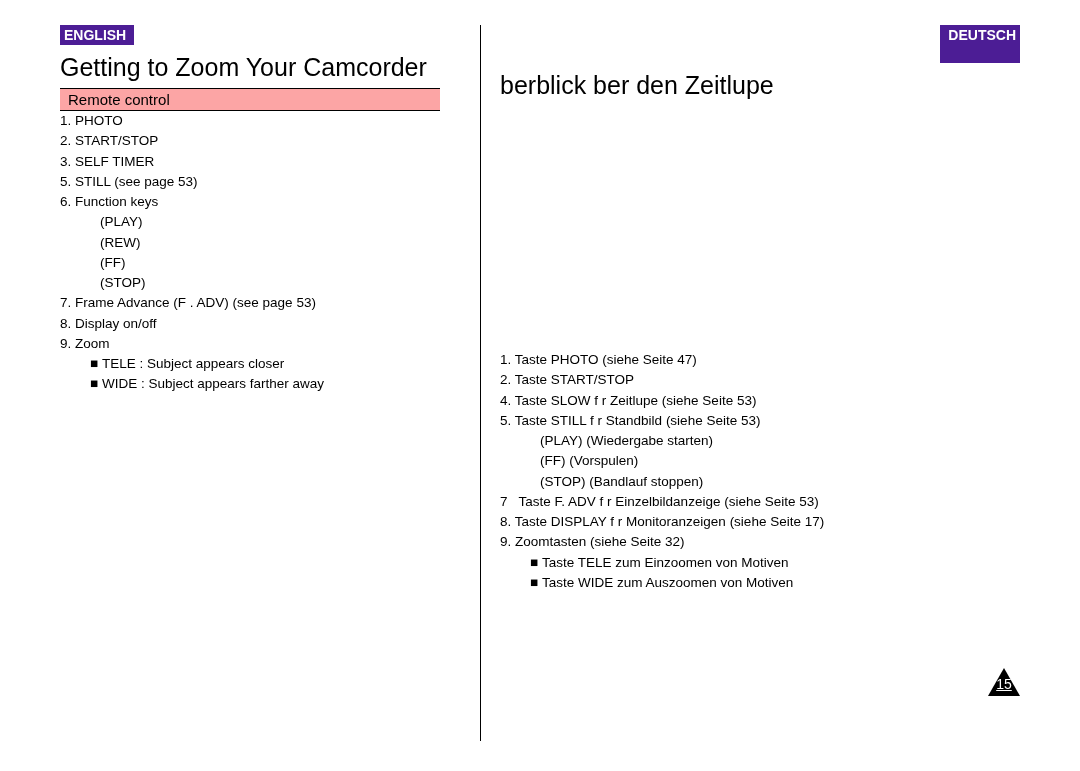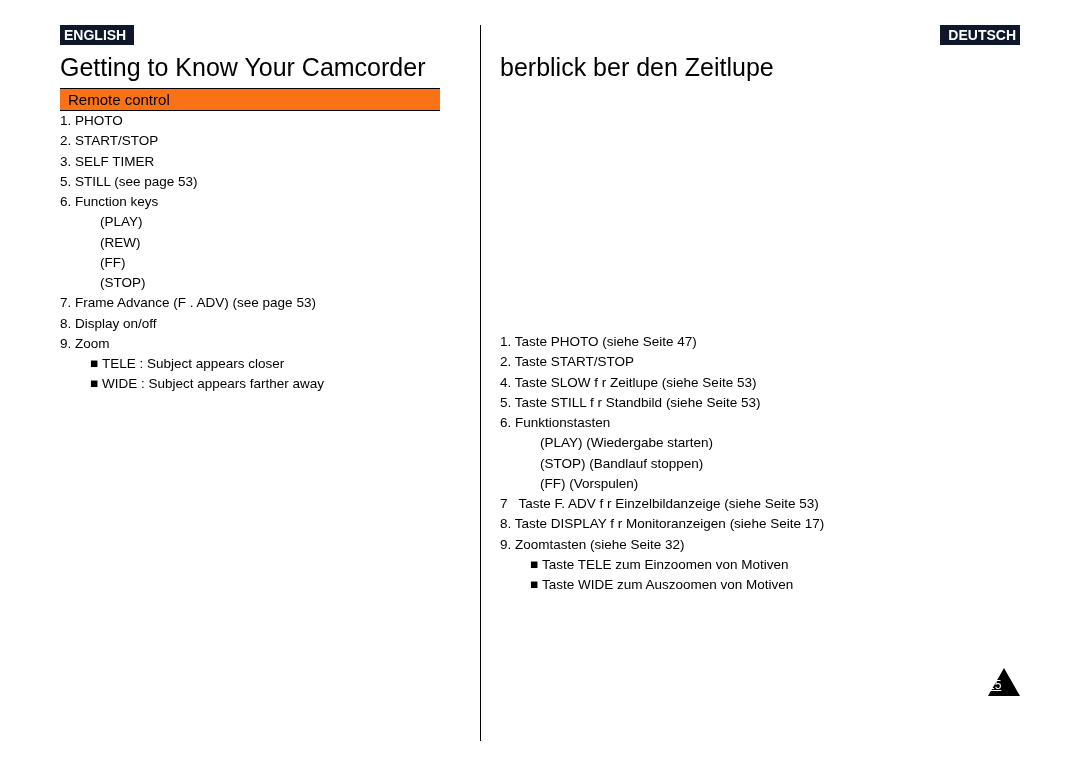--- a/index.html
+++ b/index.html
@@ -33,41 +33,41 @@
     .col-left {
       width: 410px;
       padding-right: 30px;
     }
     .col-right {
       flex: 1;
       padding-left: 30px;
     }
     .lang-badge {
       display: inline-block;
-      background: #0f172a;
+      background: #4c1d95;
       color: #ffffff;
       font-size: 14px;
       font-weight: bold;
       padding: 2px 8px 2px 4px;
       margin-bottom: 8px;
     }
     .lang-badge.right {
       float: right;
-      padding: 2px 4px 2px 8px;
+      padding: 2px 4px 20px 8px;
     }
     .heading {
       font-size: 25px;
       font-weight: normal;
       margin-bottom: 6px;
       clear: none;
     }
     .subheading-bar-wrap {
       border-top: 0.5px solid #000;
       border-bottom: 0.5px solid #000;
-      background: #f97316;
+      background: #fca5a5;
       padding: 2px 8px;
       font-size: 15px;
     }
     .list-area {
       font-size: 13.5px;
       line-height: 1.5;
     }
     .list-area.right {
       margin-top: 250px;
     }
@@ -91,40 +91,41 @@
       height: 0;
       border-left: 16px solid transparent;
       border-right: 16px solid transparent;
       border-bottom: 28px solid #000000;
     }
     .page-num {
       position: absolute;
       right: 60px;
       bottom: 79px;
       width: 32px;
+      text-align: center;
       color: #ffffff;
-      font-size: 12px;
+      font-size: 14px;
       text-decoration: underline;
     }
     .sq {
       font-family: Arial, sans-serif;
     }
     .header-row-right {
       overflow: hidden;
     }
   </style>
 </head>
 <body>
 
 <div class="page">
   <div class="divider"></div>
 
   <div class="col-left">
     <div class="lang-badge">ENGLISH</div>
-    <div class="heading">Getting to Know Your Camcorder</div>
+    <div class="heading">Getting to Zoom Your Camcorder</div>
     <div class="subheading-bar-wrap">Remote control</div>
 
     <div class="list-area">
       <div class="item-line"><span>1.</span> <span>PHOTO</span></div>
       <div class="item-line"><span>2.</span> <span>START/STOP</span></div>
       <div class="item-line"><span>3.</span> <span>SELF TIMER</span></div>
       <div class="item-line"><span>5.</span> <span>STILL (see page 53)</span></div>
       <div class="item-line"><span>6.</span> <span>Function keys</span></div>
       <div class="sub-indent">(PLAY)</div>
       <div class="sub-indent">(REW)</div>
@@ -142,24 +143,23 @@
     <div class="header-row-right">
       <div class="lang-badge right">DEUTSCH</div>
     </div>
     <div class="heading">berblick  ber den Zeitlupe</div>
 
     <div class="list-area right">
       <div class="item-line">1. <span class="red">Taste </span><span>PHOTO </span><span class="red">(siehe Seite 47)</span></div>
       <div class="item-line">2. <span class="red">Taste </span><span>START/STOP</span></div>
       <div class="item-line">4. <span class="red">Taste </span><span>SLOW </span><span class="red">f r Zeitlupe </span><span>   (siehe Seite 53)</span></div>
       <div class="item-line">5. <span class="red">Taste </span><span>STILL </span><span class="red">f r Standbild </span><span>  (siehe Seite 53)</span></div>
-      <div class="item-line">6. <span>Funktionstasten</span></div>
       <div class="sub-indent"><span>(PLAY) </span><span class="red">(Wiedergabe starten)</span></div>
+      <div class="sub-indent">(FF) (Vorspulen)</div>
       <div class="sub-indent"><span>(STOP) </span><span class="red">(Bandlauf stoppen)</span></div>
-      <div class="sub-indent">(FF) (Vorspulen)</div>
       <div class="item-line">7&nbsp;&nbsp; <span class="red">Taste </span><span>F. ADV </span><span class="red">f r Einzelbildanzeige </span><span>    (siehe Seite 53)</span></div>
       <div class="item-line">8. <span class="red">Taste DISPLAY f r Monitoranzeigen (siehe Seite 17)</span></div>
       <div class="item-line">9. <span class="red">Zoomtasten (siehe Seite 32)</span></div>
       <div class="bullet-indent"><span class="sq red">■ </span><span class="red">Taste </span><span class="red">TELE zum Einzoomen von Motiven</span></div>
       <div class="bullet-indent"><span class="sq red">■ </span><span class="red">Taste </span><span class="red">WIDE zum Auszoomen von Motiven</span></div>
     </div>
   </div>
 
   <div class="page-triangle"></div>
   <div class="page-num">15</div>

